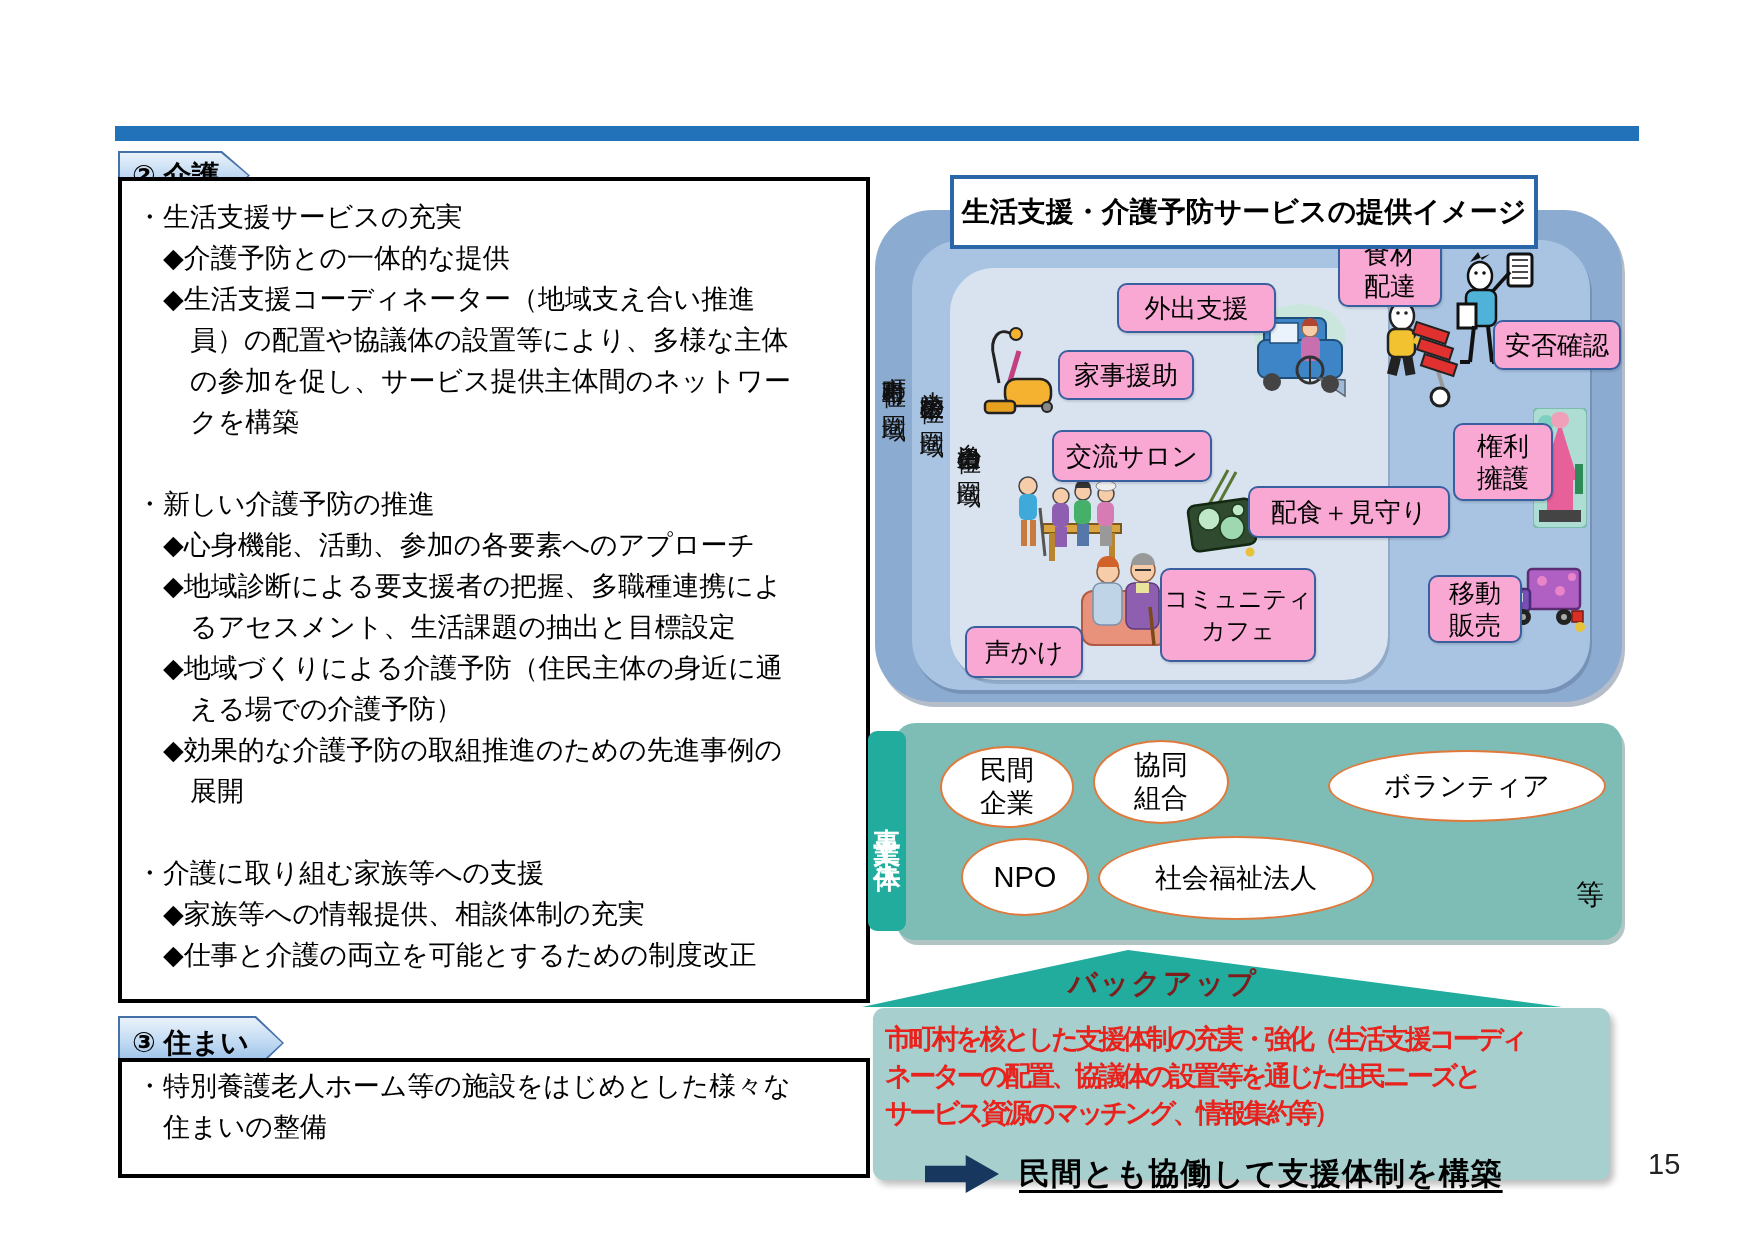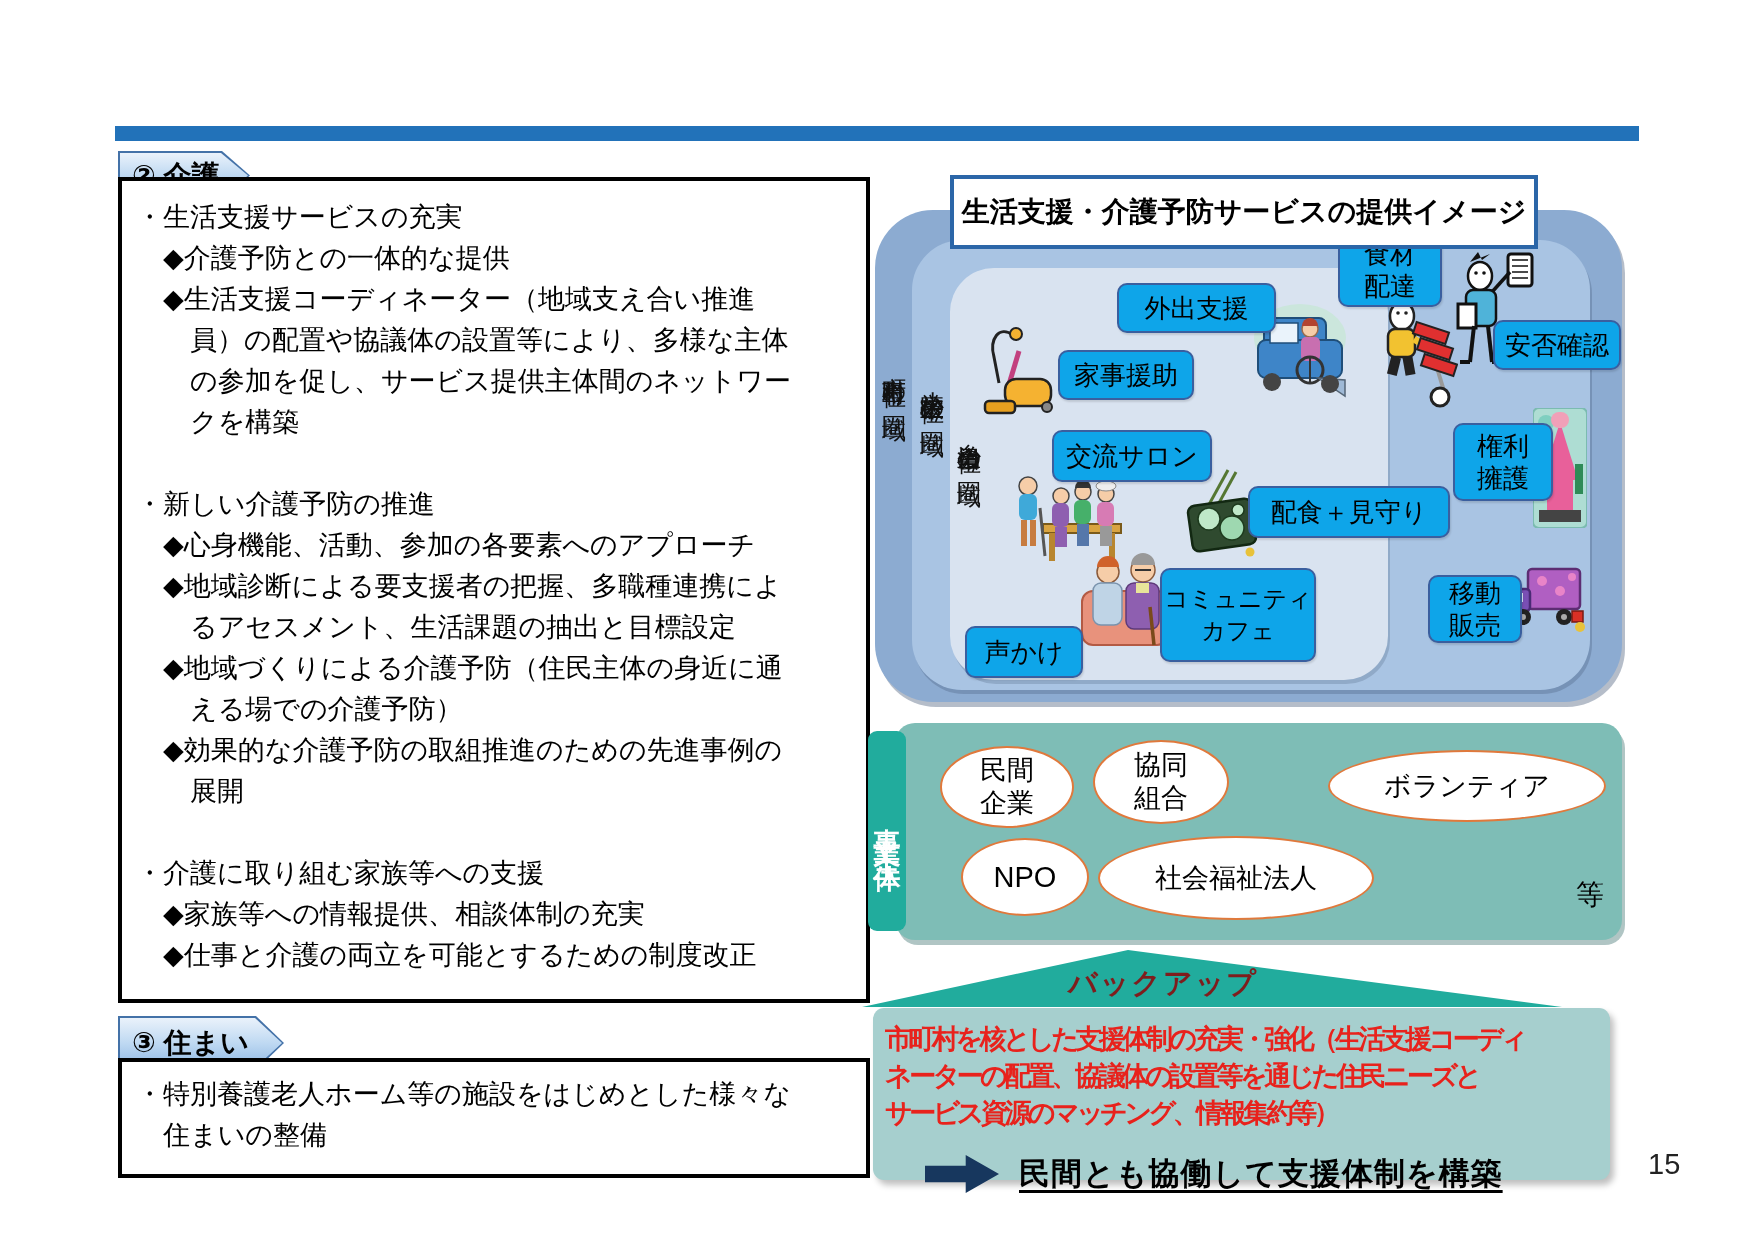--- a/index.html
+++ b/index.html
@@ -28,21 +28,21 @@
     border:4px solid #2B66A8;box-sizing:border-box;display:flex;align-items:center;justify-content:center;
     font-size:28px;font-weight:bold;z-index:6;margin-top:22px;}
   .region{position:absolute;box-sizing:border-box;}
   .r-outer{left:875px;top:210px;width:747px;height:492px;background:#8CABD1;border-radius:58px;
     box-shadow:3px 5px 0 rgba(70,90,120,.40);z-index:1;}
   .r-middle{left:912px;top:240px;width:678px;height:450px;background:#A9C4E3;border-radius:50px;
     box-shadow:2px 4px 0 rgba(70,90,120,.30);z-index:2;}
   .r-inner{left:950px;top:268px;width:438px;height:412px;background:#D9E3F0;border-radius:44px;
     box-shadow:2px 4px 0 rgba(70,90,120,.25);z-index:3;}
   .vlabel{position:absolute;writing-mode:vertical-rl;font-size:24px;letter-spacing:2px;z-index:4;color:#111;}
-  .sv{position:absolute;background:#0ea5e9;border:2px solid #3A5F9F;border-radius:10px;
+  .sv{position:absolute;background:#f9a8d4;border:2px solid #3A5F9F;border-radius:10px;
     display:flex;align-items:center;justify-content:center;font-size:26px;line-height:32px;
     white-space:pre-line;text-align:center;z-index:5;box-shadow:1px 2px 2px rgba(0,0,0,.12);}
   .sv-sm{font-size:24px;}
   .clip{position:absolute;z-index:4;}
   
   .prov-box{position:absolute;left:895px;top:723px;width:727px;height:217px;background:#7EBDB6;
     border-radius:20px;box-shadow:3px 5px 0 rgba(30,90,85,.35);z-index:1;}
   .prov-tab{position:absolute;left:868px;top:731px;width:38px;height:200px;background:#21AC9D;
     border-radius:9px;z-index:2;display:flex;align-items:center;justify-content:center;}
   .prov-tab span{writing-mode:vertical-rl;color:#fff;font-size:27px;font-weight:bold;letter-spacing:12px;}
@@ -102,21 +102,21 @@
 　◆仕事と介護の両立を可能とするための制度改正</div>
   </div>
 
   <div class="chev" style="left:118px;top:1016px;width:166px;height:54px">
     <div class="shape">
         <div class="shape-in"></div>
       </div>
     <span class="chev-label">③ 住まい</span>
   </div>
   <div class="lbox" style="left:118px;top:1058px;width:752px;height:120px">
-    <div class="lbody" style="padding-top:12px">・特別養護老人ホーム等の施設をはじめとした様々な
+    <div class="lbody" style="padding-top:4px">・特別養護老人ホーム等の施設をはじめとした様々な
 　住まいの整備</div>
   </div>
 
   <div class="dgm-title">生活支援・介護予防サービスの提供イメージ</div>
 
   <div class="region r-outer"></div>
   <div class="region r-middle"></div>
   <div class="region r-inner"></div>
 
   <div class="vlabel" style="left:878px;top:358px;">市町村単位の圏域</div>

